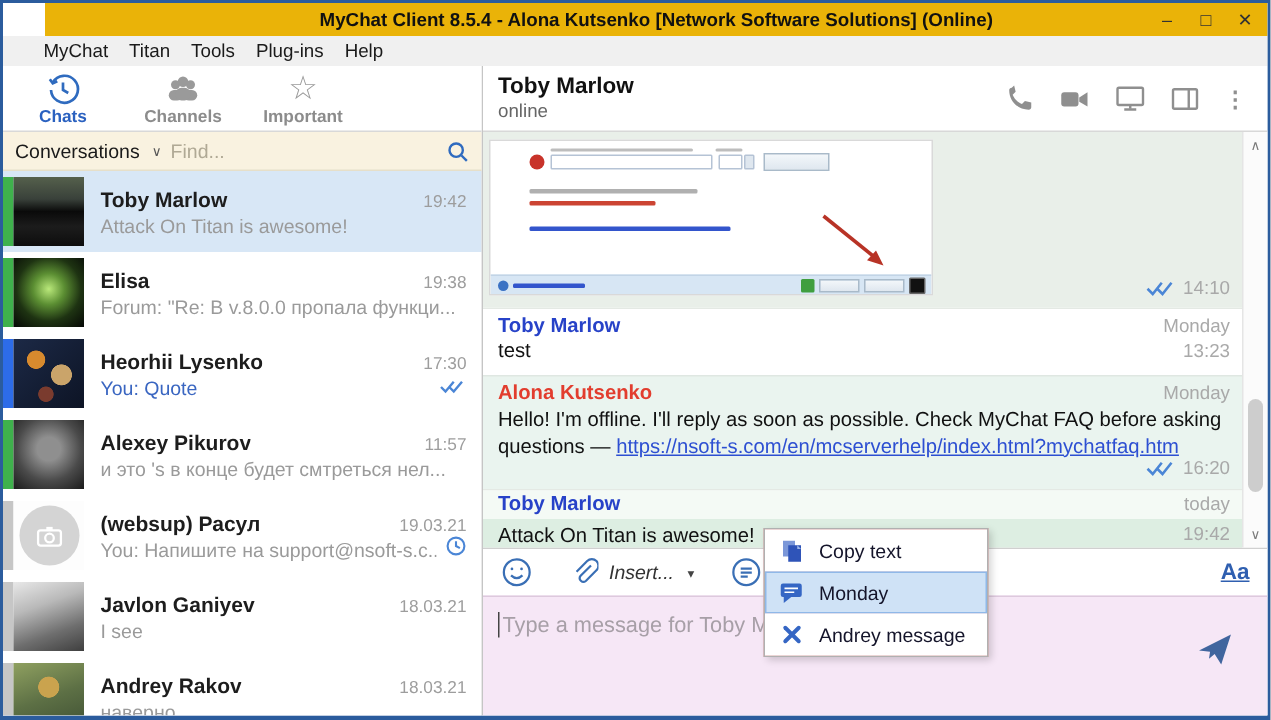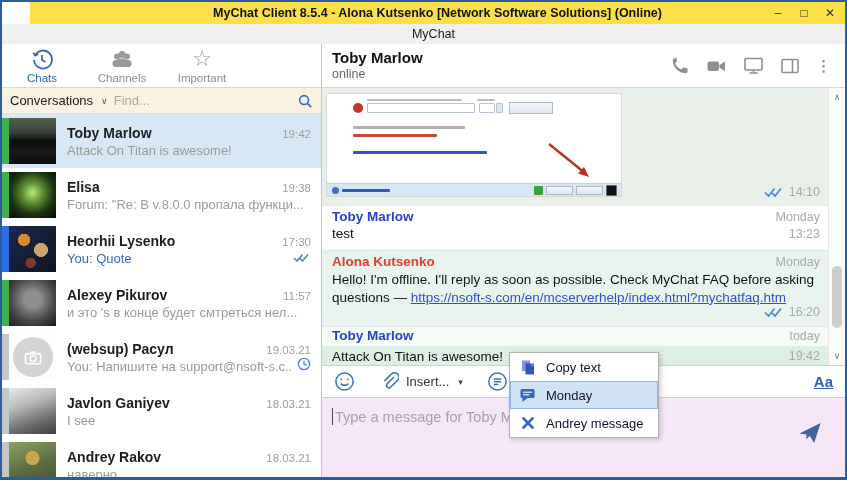--- a/index.html
+++ b/index.html
@@ -1,36 +1,36 @@
 <!DOCTYPE html>
 <html><head>
 <meta charset="utf-8">
 <style>
   * { margin:0; padding:0; box-sizing:border-box; }
   body { font-family:"Liberation Sans", sans-serif; background:#888; }
   .window { position:relative; width:847px; height:480px; background:#fff;
     border:2px solid #2b5c9d; border-bottom-width:3px; overflow:hidden;
     font-family:"Liberation Sans", sans-serif; }
   
-  .titlebar { position:relative; height:22px; background:#fde047;margin-left:28px; }
+  .titlebar { position:relative; height:22px; background:#eab308;margin-left:28px; }
   .title { position:absolute; left:0; right:0; top:0; height:22px; line-height:22px;
     text-align:center; font-size:12.5px; font-weight:bold; color:#111; }
   .wctrls { position:absolute; right:2px; top:0; height:22px; display:flex; z-index:2; }
   .wctrl { width:26px; height:22px; line-height:22px; text-align:center; font-size:12px; color:#333; cursor:default; }
   
-  .menubar { height:20px; background:#f0f0f0; display:flex; align-items:center; padding-left:20px;flex-direction:column; }
+  .menubar { height:20px; background:#f0f0f0; display:flex; align-items:center; padding-left:20px; }
   .menu-item { font-size:12.5px; color:#1a1a1a; padding:0 7px; line-height:20px; }
   
   .main { display:flex; height:433px; }
   .left { width:320px; border-right:1px solid #c5c5c5; display:flex; flex-direction:column; background:#fff; }
   .right { flex:1; display:flex; flex-direction:column; background:#fff; min-width:0; }
   
   .tabsrow { height:44px; display:flex; background:#fff; border-bottom:1px solid #d8d8d8; }
   .tab { width:80px; display:flex; flex-direction:column; align-items:center; justify-content:center; gap:1px; }
-  .tab .tlabel { font-size:11.5px; color:#8c8c8c; }
+  .tab .tlabel { font-size:11.5px; color:#8c8c8c;font-weight:bold; }
   .tab.active .tlabel { color:#2a61c0; }
   .ticon { height:24px; display:flex; align-items:center; justify-content:center; }
   .star-glyph { font-size:22px; color:#9a9a9a; line-height:22px; }
   
   .searchrow { height:26px; background:#f9f2e0; border-bottom:1px solid #e6dfc9;
     display:flex; align-items:center; padding:0 8px; gap:6px; }
   .filter-label { font-size:13px; color:#1a1a1a; }
   .filter-caret { font-size:9px; color:#555; margin-left:2px; }
   .find-input { flex:1; border:none; outline:none; background:transparent; font-size:13px;
     color:#333; font-family:"Liberation Sans", sans-serif; }
@@ -103,21 +103,21 @@
   
   .vscroll { position:absolute; right:0; top:0; bottom:0; width:17px; background:#fbfbfb; border-left:1px solid #e5e5e5; }
   .scr-arrow { position:absolute; left:0; width:16px; height:14px; text-align:center; font-size:9px;
     color:#7a7a7a; line-height:14px; }
   .scr-up { top:2px; }
   .scr-down { bottom:2px; }
   .scr-thumb { position:absolute; left:3px; width:10px; top:178px; height:62px; background:#cdcdcd; border-radius:5px; }
   
   .composebar { height:32px; border-top:1px solid #d0d0d0; display:flex; align-items:center; padding:0 12px; gap:7px; background:#fff; }
   .cb-gap { width:10px; }
-  .insert-label { font-size:13px; color:#333; }
+  .insert-label { font-size:13px; color:#333;font-style:italic; }
   .dd-arrow { font-size:9px; color:#444; margin-left:2px; }
   .phrases-label { font-size:13px; color:#333; }
   .format-label { margin-left:auto; font-size:15px; color:#2f5fb0; text-decoration:underline; font-weight:bold; }
   
   .inputarea { height:80px; background:#f6e7f6; border-top:1px solid #ddc9dd; position:relative; }
   .placeholder { position:absolute; left:10px; top:10px; font-size:14.5px; color:#a79fa7; display:flex; align-items:center; }
   .caret-bar { display:inline-block; width:1px; height:17px; background:#444; margin-right:2px; }
   .send-btn { position:absolute; right:22px; top:22px; width:26px; height:26px; }
   
   .ctxmenu { position:absolute; left:507px; top:350px; width:150px; background:#fca5a5;

